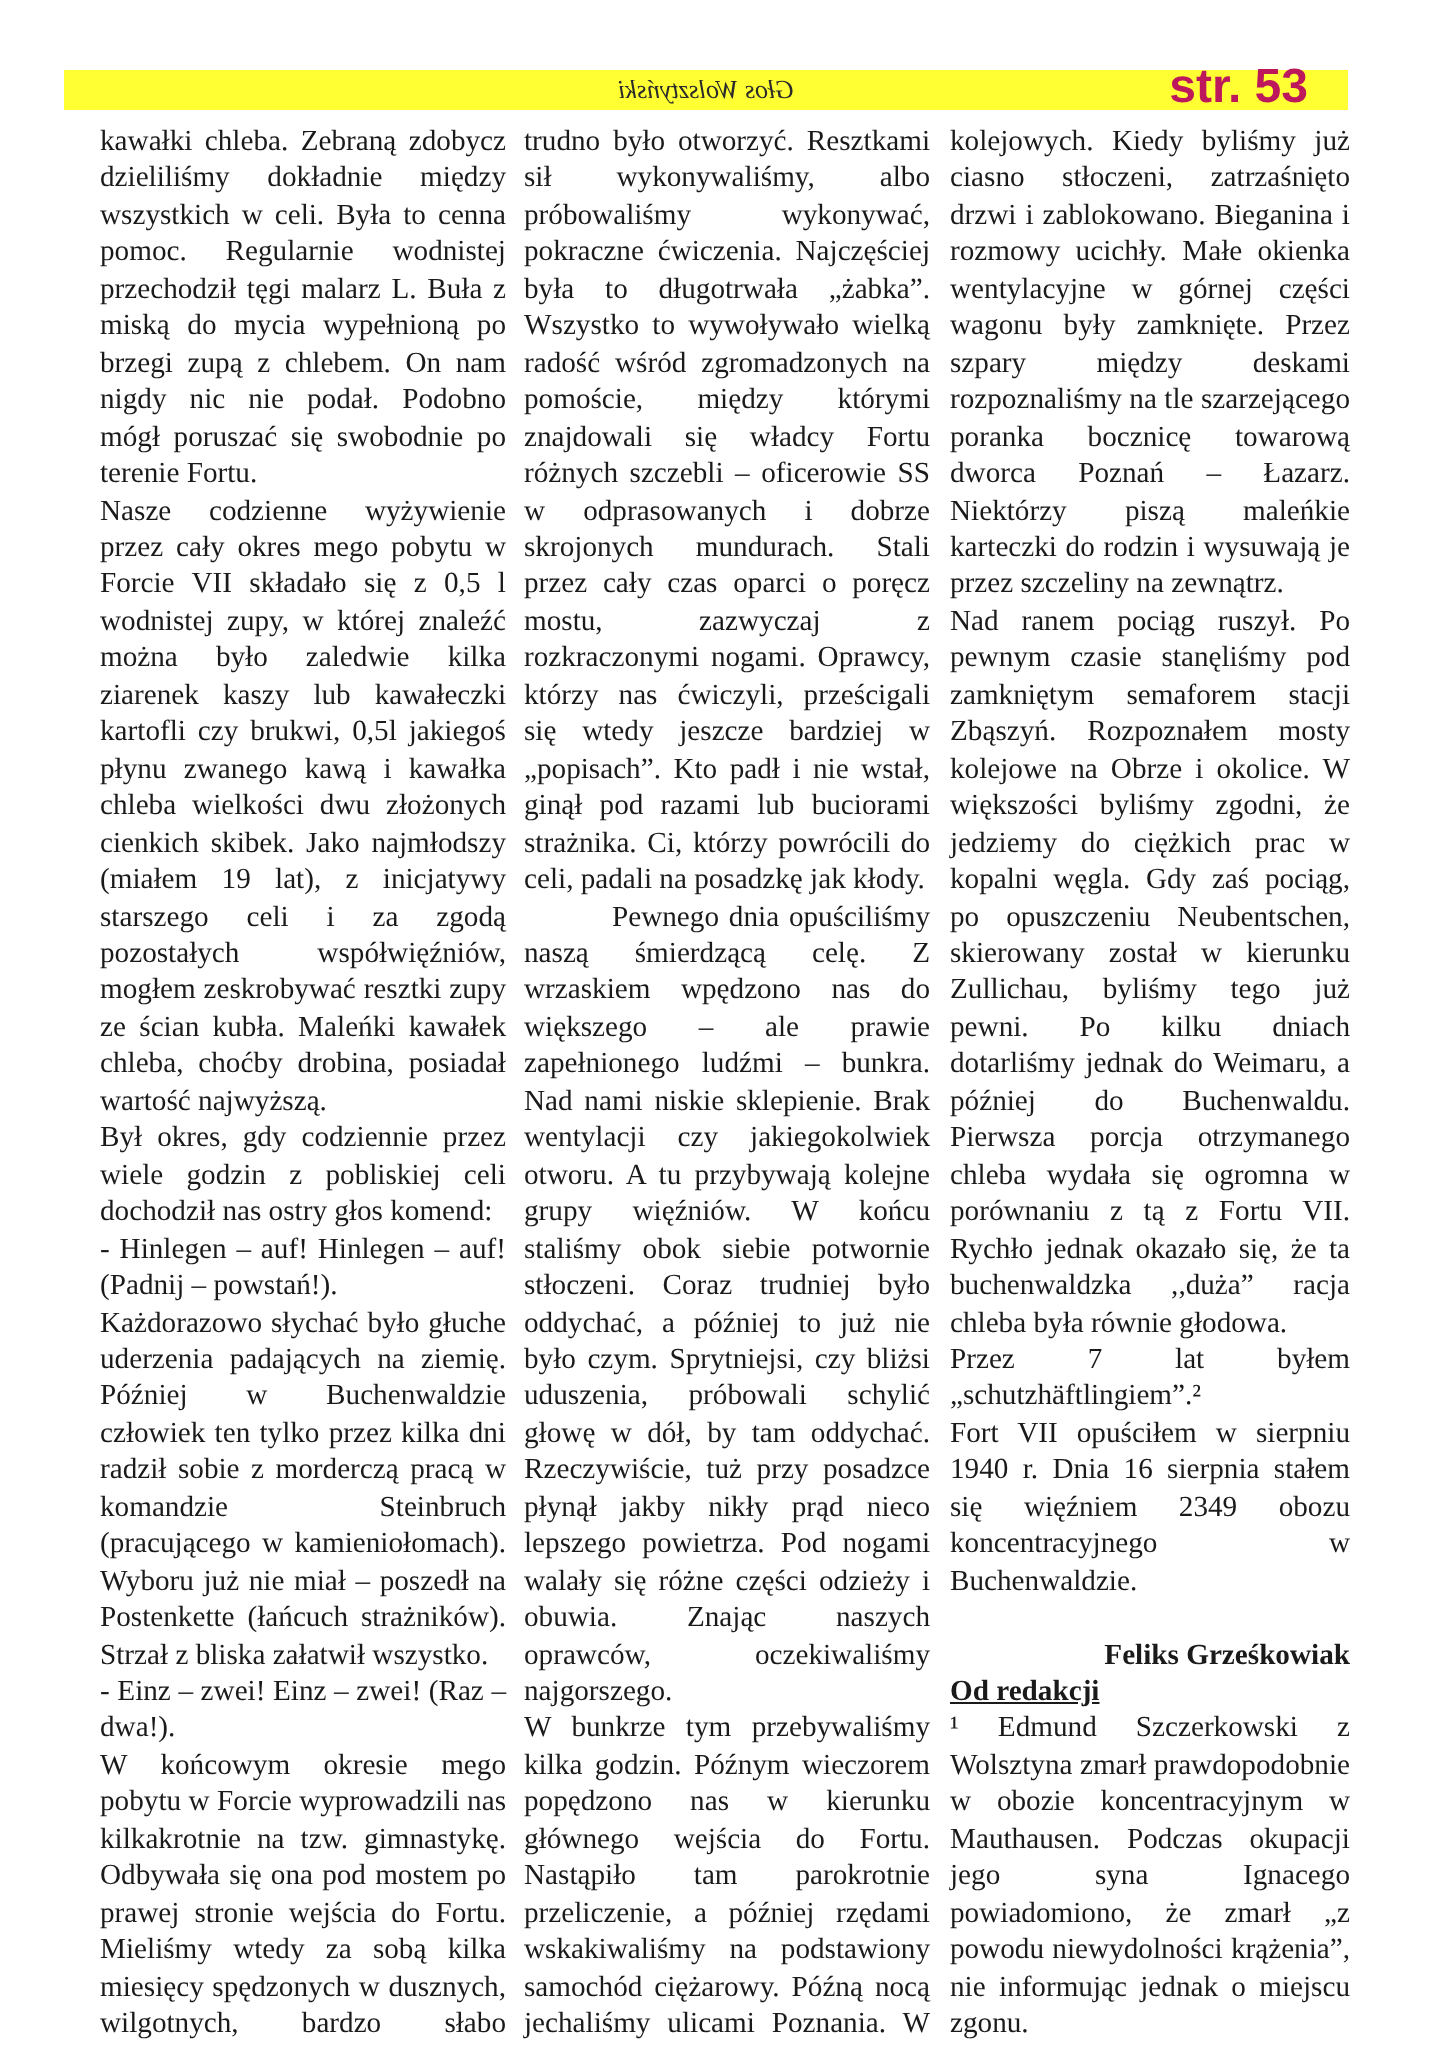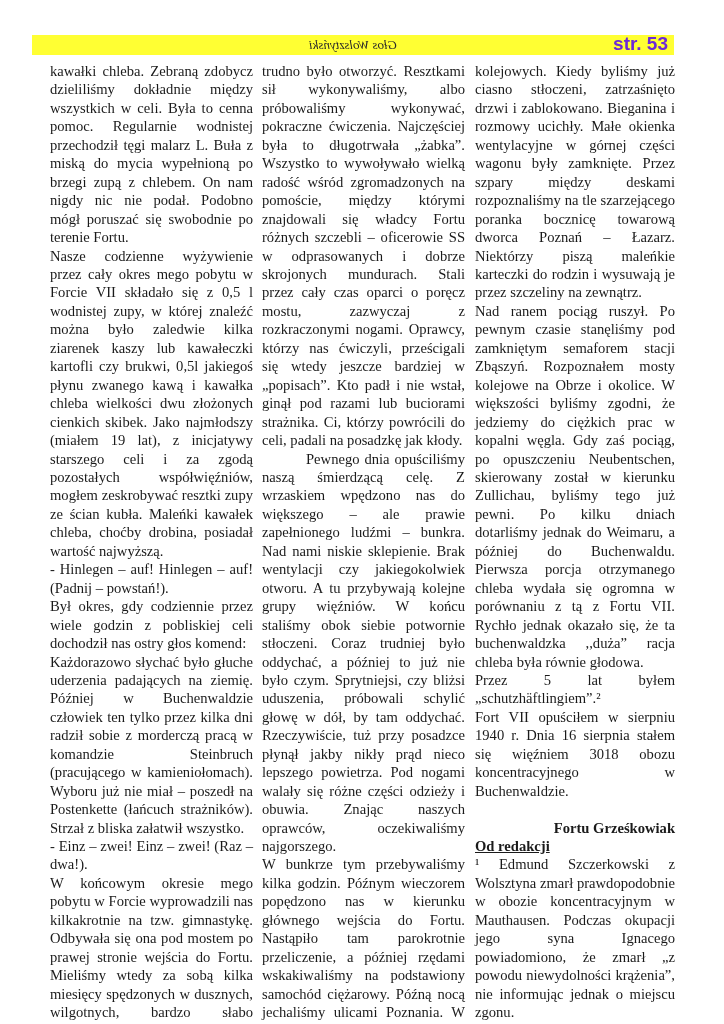--- a/index.html
+++ b/index.html
@@ -3,22 +3,22 @@
 <meta charset="utf-8">
 <style>
   html, body { margin: 0; padding: 0; background: #ffffff; }
   body { width: 724px; height: 1024px; position: relative; overflow: hidden;
          font-family: "Liberation Serif", "DejaVu Serif", serif; color: #1a1a1a; }
   .header-bar { position: absolute; left: 32px; top: 35px; width: 642px; height: 20px;
                 background: #ffff33; }
   .masthead { position: absolute; left: 0; right: 0; top: 1px; text-align: center;
               font-family: "Liberation Serif", serif; font-style: italic; font-size: 13px;
               color: #2a2a2a; transform: scaleX(-1); line-height: 18px; }
-  .page-num { position: absolute; right: 6px; top: -2px; font-family: "Liberation Sans", sans-serif;
-              font-weight: bold; font-size: 19px; color: #6d28d9; line-height: 22px; }
+  .page-num { position: absolute; right: 20px; top: -2px; font-family: "Liberation Sans", sans-serif;
+              font-weight: bold; font-size: 24px; color: #be185d; line-height: 22px; }
   .col { position: absolute; top: 62px; font-size: 14.6px; line-height: 18.45px;
          text-align: justify; }
   .col1 { left: 50px; width: 203px; }
   .col2 { left: 262px; width: 203px; }
   .col3 { left: 475px; width: 200px; }
   .col p { margin: 0; text-align: justify; text-align-last: left; }
   .col p.indent { text-indent: 44px; }
   .signature { text-align: right !important; text-align-last: right !important; font-weight: bold;
                margin-top: 18.45px !important; }
   .editorial-title { font-weight: bold; text-decoration: underline; }
@@ -27,36 +27,36 @@
 <body>
 
 <div class="header-bar">
   <div class="masthead">Głos Wolsztyński</div>
   <div class="page-num">str. 53</div>
 </div>
 
 <div class="col col1">
   <p>kawałki chleba. Zebraną zdobycz dzieliliśmy dokładnie między wszystkich w celi. Była to cenna pomoc. Regularnie wodnistej przechodził tęgi malarz L. Buła z miską do mycia wypełnioną po brzegi zupą z chlebem. On nam nigdy nic nie podał. Podobno mógł poruszać się swobodnie po terenie Fortu.</p>
   <p>Nasze codzienne wyżywienie przez cały okres mego pobytu w Forcie VII składało się z 0,5 l wodnistej zupy, w której znaleźć można było zaledwie kilka ziarenek kaszy lub kawałeczki kartofli czy brukwi, 0,5l jakiegoś płynu zwanego kawą i kawałka chleba wielkości dwu złożonych cienkich skibek. Jako najmłodszy (miałem 19 lat), z inicjatywy starszego celi i za zgodą pozostałych współwięźniów, mogłem zeskrobywać resztki zupy ze ścian kubła. Maleńki kawałek chleba, choćby drobina, posiadał wartość najwyższą.</p>
+  <p>Był okres, gdy codziennie przez wiele godzin z pobliskiej celi dochodził nas ostry głos komend:</p>
   <p>- Hinlegen – auf! Hinlegen – auf! (Padnij – powstań!).</p>
-  <p>Był okres, gdy codziennie przez wiele godzin z pobliskiej celi dochodził nas ostry głos komend:</p>
   <p>Każdorazowo słychać było głuche uderzenia padających na ziemię. Później w Buchenwaldzie człowiek ten tylko przez kilka dni radził sobie z morderczą pracą w komandzie Steinbruch (pracującego w kamieniołomach). Wyboru już nie miał – poszedł na Postenkette (łańcuch strażników). Strzał z bliska załatwił wszystko.</p>
   <p>- Einz – zwei! Einz – zwei! (Raz – dwa!).</p>
   <p>W końcowym okresie mego pobytu w Forcie wyprowadzili nas kilkakrotnie na tzw. gimnastykę. Odbywała się ona pod mostem po prawej stronie wejścia do Fortu. Mieliśmy wtedy za sobą kilka miesięcy spędzonych w dusznych, wilgotnych, bardzo słabo oświetlonych kazamatach. Moment zetknięcia się z powietrzem i światłem dziennym odczuwaliśmy boleśnie, jakby uderzenie. Z wielkim wysiłkiem utrzymywaliśmy się na nogach. Oczy</p>
 </div>
 
 <div class="col col2">
   <p>trudno było otworzyć. Resztkami sił wykonywaliśmy, albo próbowaliśmy wykonywać, pokraczne ćwiczenia. Najczęściej była to długotrwała „żabka”. Wszystko to wywoływało wielką radość wśród zgromadzonych na pomoście, między którymi znajdowali się władcy Fortu różnych szczebli – oficerowie SS w odprasowanych i dobrze skrojonych mundurach. Stali przez cały czas oparci o poręcz mostu, zazwyczaj z rozkraczonymi nogami. Oprawcy, którzy nas ćwiczyli, prześcigali się wtedy jeszcze bardziej w „popisach”. Kto padł i nie wstał, ginął pod razami lub buciorami strażnika. Ci, którzy powrócili do celi, padali na posadzkę jak kłody.</p>
   <p class="indent">Pewnego dnia opuściliśmy naszą śmierdzącą celę. Z wrzaskiem wpędzono nas do większego – ale prawie zapełnionego ludźmi – bunkra. Nad nami niskie sklepienie. Brak wentylacji czy jakiegokolwiek otworu. A tu przybywają kolejne grupy więźniów. W końcu staliśmy obok siebie potwornie stłoczeni. Coraz trudniej było oddychać, a później to już nie było czym. Sprytniejsi, czy bliżsi uduszenia, próbowali schylić głowę w dół, by tam oddychać. Rzeczywiście, tuż przy posadzce płynął jakby nikły prąd nieco lepszego powietrza. Pod nogami walały się różne części odzieży i obuwia. Znając naszych oprawców, oczekiwaliśmy najgorszego.</p>
   <p>W bunkrze tym przebywaliśmy kilka godzin. Późnym wieczorem popędzono nas w kierunku głównego wejścia do Fortu. Nastąpiło tam parokrotnie przeliczenie, a później rzędami wskakiwaliśmy na podstawiony samochód ciężarowy. Późną nocą jechaliśmy ulicami Poznania. W szczelinie uchylającej się plandeki widać było nawierzchnię ulicy. Padał deszcz.</p>
 
 </div>
 
 <div class="col col3">
   <p>kolejowych. Kiedy byliśmy już ciasno stłoczeni, zatrzaśnięto drzwi i zablokowano. Bieganina i rozmowy ucichły. Małe okienka wentylacyjne w górnej części wagonu były zamknięte. Przez szpary między deskami rozpoznaliśmy na tle szarzejącego poranka bocznicę towarową dworca Poznań – Łazarz. Niektórzy piszą maleńkie karteczki do rodzin i wysuwają je przez szczeliny na zewnątrz.</p>
   <p>Nad ranem pociąg ruszył. Po pewnym czasie stanęliśmy pod zamkniętym semaforem stacji Zbąszyń. Rozpoznałem mosty kolejowe na Obrze i okolice. W większości byliśmy zgodni, że jedziemy do ciężkich prac w kopalni węgla. Gdy zaś pociąg, po opuszczeniu Neubentschen, skierowany został w kierunku Zullichau, byliśmy tego już pewni. Po kilku dniach dotarliśmy jednak do Weimaru, a później do Buchenwaldu. Pierwsza porcja otrzymanego chleba wydała się ogromna w porównaniu z tą z Fortu VII. Rychło jednak okazało się, że ta buchenwaldzka ,,duża” racja chleba była równie głodowa.</p>
-  <p>Przez 5 lat byłem „schutzhäftlingiem”.²</p>
-  <p>Fort VII opuściłem w sierpniu 1940 r. Dnia 16 sierpnia stałem się więźniem 3018 obozu koncentracyjnego w Buchenwaldzie.</p>
-  <p class="signature">Fortu Grześkowiak</p>
+  <p>Przez 7 lat byłem „schutzhäftlingiem”.²</p>
+  <p>Fort VII opuściłem w sierpniu 1940 r. Dnia 16 sierpnia stałem się więźniem 2349 obozu koncentracyjnego w Buchenwaldzie.</p>
+  <p class="signature">Feliks Grześkowiak</p>
   <p class="editorial-title">Od redakcji</p>
   <p>¹ Edmund Szczerkowski z Wolsztyna zmarł prawdopodobnie w obozie koncentracyjnym w Mauthausen. Podczas okupacji jego syna Ignacego powiadomiono, że zmarł „z powodu niewydolności krążenia”, nie informując jednak o miejscu zgonu.</p>
 
 </div>
 
 </body></html>

